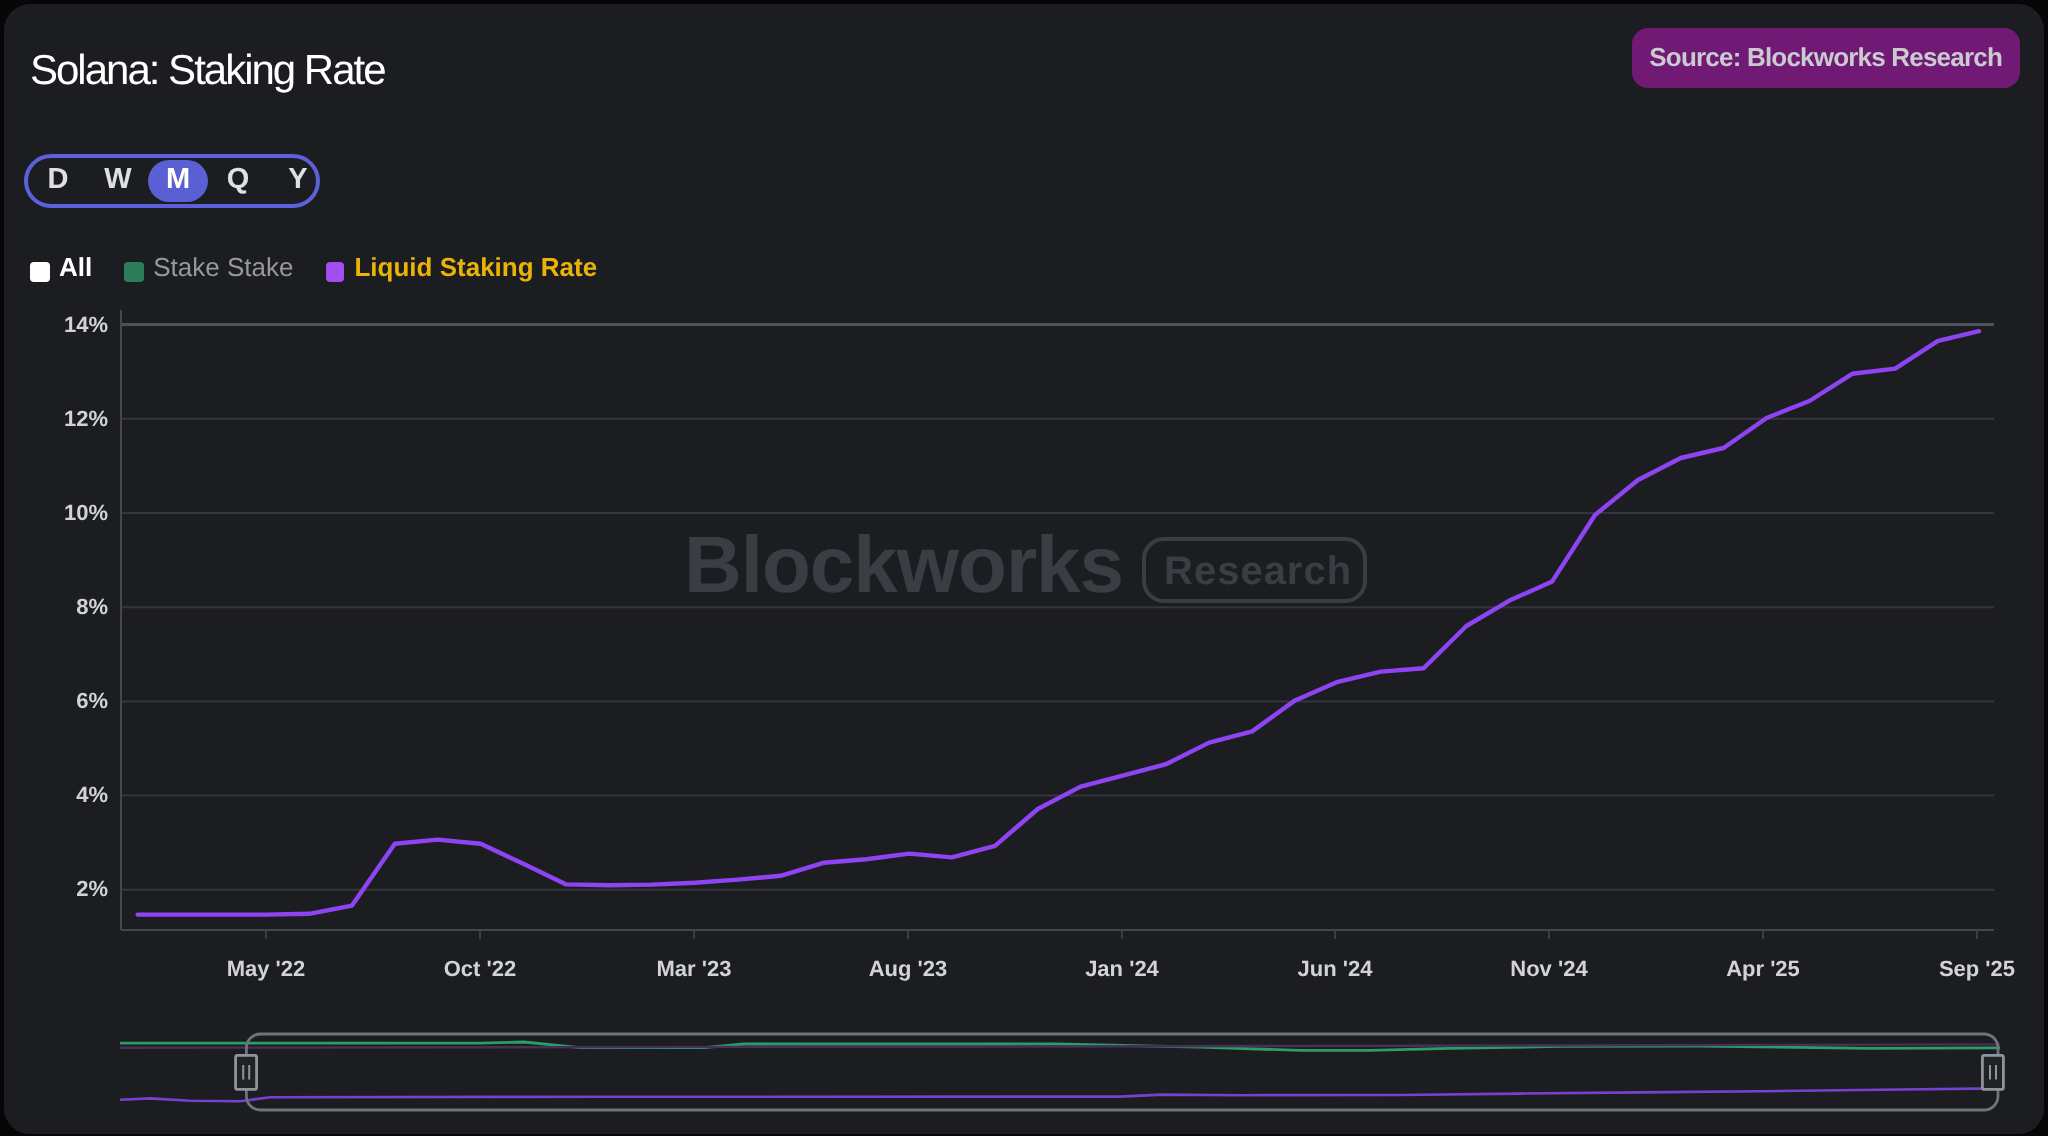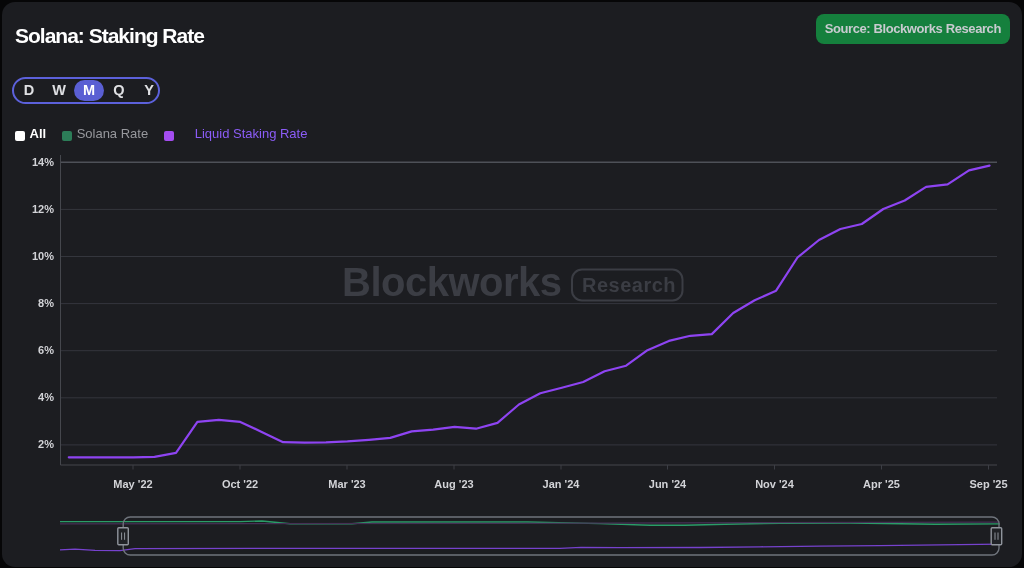--- a/index.html
+++ b/index.html
@@ -1,19 +1,19 @@
 <!DOCTYPE html>
 <html><head>
 <meta charset="utf-8">
 <style>
   html,body{margin:0;padding:0;background:#060607;width:1024px;height:568px;overflow:hidden;}
   *{box-sizing:border-box;font-family:"Liberation Sans",sans-serif;}
   .card{position:absolute;left:2px;top:2px;width:1020px;height:564.5px;background:#1c1d21;border-radius:13px;}
-  .title{position:absolute;left:15px;top:24px;font-size:21px;font-weight:bold;color:#ffffff;letter-spacing:-1px;}
-  .source{position:absolute;right:14px;top:14px;height:29.5px;line-height:29.5px;background:#15803d;color:#c9cbd0;font-size:13px;font-weight:bold;border-radius:8px;padding:0 9px;letter-spacing:-0.4px;}
+  .title{position:absolute;left:15px;top:24px;font-size:21px;font-weight:normal;color:#ffffff;letter-spacing:-1px;}
+  .source{position:absolute;right:14px;top:14px;height:29.5px;line-height:29.5px;background:#701a75;color:#c9cbd0;font-size:13px;font-weight:bold;border-radius:8px;padding:0 9px;letter-spacing:-0.4px;}
   .pill{position:absolute;left:12px;top:77px;width:148px;height:26.5px;border:2px solid #5c61db;border-radius:14px;display:flex;align-items:center;justify-content:space-around;}
   .pill span{display:inline-block;width:30px;text-align:center;font-size:14.5px;font-weight:bold;color:#dfe0e3;flex:none;}
   .pill .active{background:#5a5fd3;color:#ffffff;border-radius:10.5px;height:20.5px;line-height:20.5px;}
   .legend{position:absolute;left:15px;top:126px;height:14px;display:flex;align-items:center;font-size:13px;}
   .legend .sq{display:inline-block;width:9.5px;height:9.5px;border-radius:2px;margin-right:5px;flex:none;}
   .legend .item{display:flex;align-items:flex-end;margin-right:16px;white-space:nowrap;}
 </style>
 </head>
 <body>
 <div class="card"></div>
@@ -97,19 +97,19 @@
     <span>Q</span>
     <span>Y</span>
 </div>
 <div class="legend">
   <span class="item">
       <span class="sq" style="background:#ffffff"></span>
       <span style="color:#ffffff;font-weight:bold;">All</span>
     </span>
   <span class="item">
       <span class="sq" style="background:#2c7d58"></span>
-      <span style="color:#97989d;">Solana Rate</span>
+      <span style="color:#97989d;">Stake Stake</span>
     </span>
   <span class="item">
       <span class="sq" style="background:#a44df0"></span>
-      <span style="color:#8b5cf6;font-weight:normal;margin-left:16px;">Liquid Staking Rate</span>
+      <span style="color:#eab308;font-weight:bold;">Liquid Staking Rate</span>
     </span>
 </div>
 
 </body></html>

